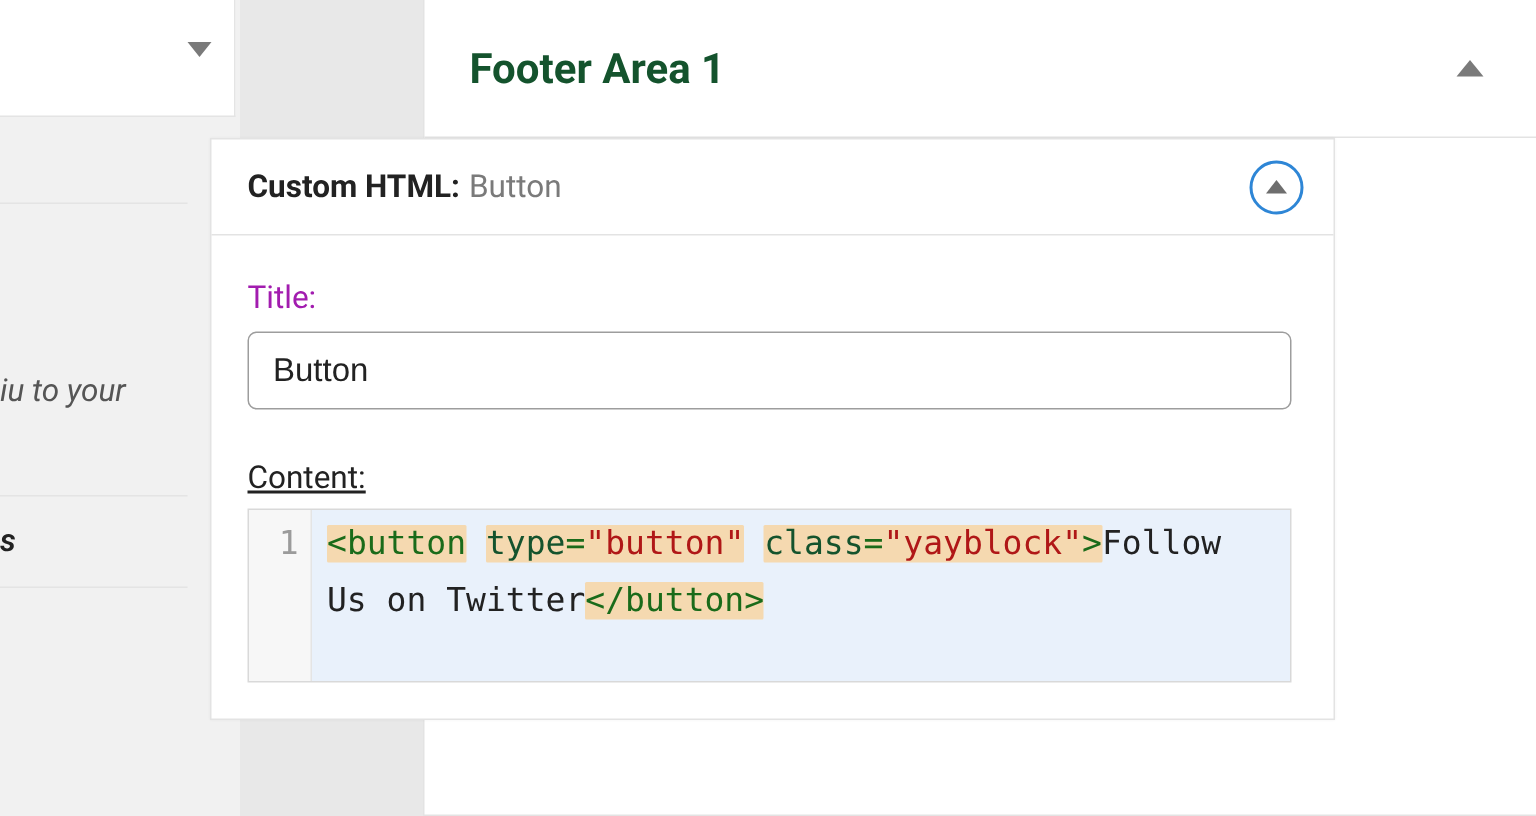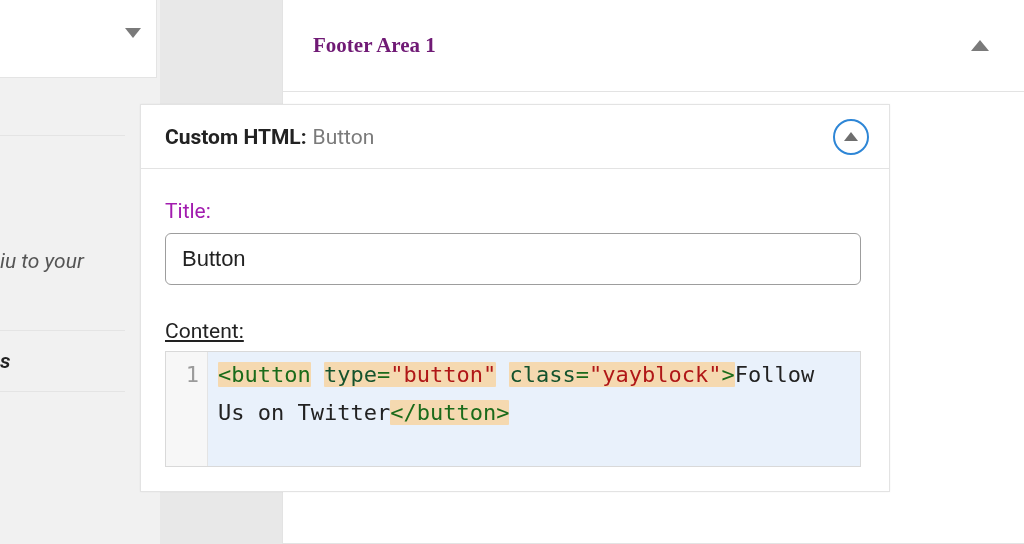--- a/index.html
+++ b/index.html
@@ -57,38 +57,37 @@
   }
   .section-header {
     position: relative;
     height: 92px;
     border-bottom: 1px solid #e3e3e3;
     display: flex;
     align-items: center;
     padding: 0 30px;
   }
   .section-title {
-    font-size: 21px;
+    font-size: 28px;
     font-weight: 700;
-    color: #701a75;
-    font-family: Liberation Serif, serif;
+    color: #14532d;
   }
   .section-caret {
     position: absolute;
     right: 35px; top: 40px;
     width: 0; height: 0;
     border-left: 9px solid transparent;
     border-right: 9px solid transparent;
     border-bottom: 11px solid #7a7a7a;
   }
 
   
   .widget {
     position: absolute;
-    left: 140px; top: 104px;
+    left: 140px; top: 92px;
     width: 750px;
     background: #fff;
     border: 1px solid #e3e3e3;
     box-shadow: 0 0 2px rgba(0,0,0,0.05);
   }
   .widget-head {
     height: 64px;
     border-bottom: 1px solid #e3e3e3;
     display: flex;
     align-items: center;

